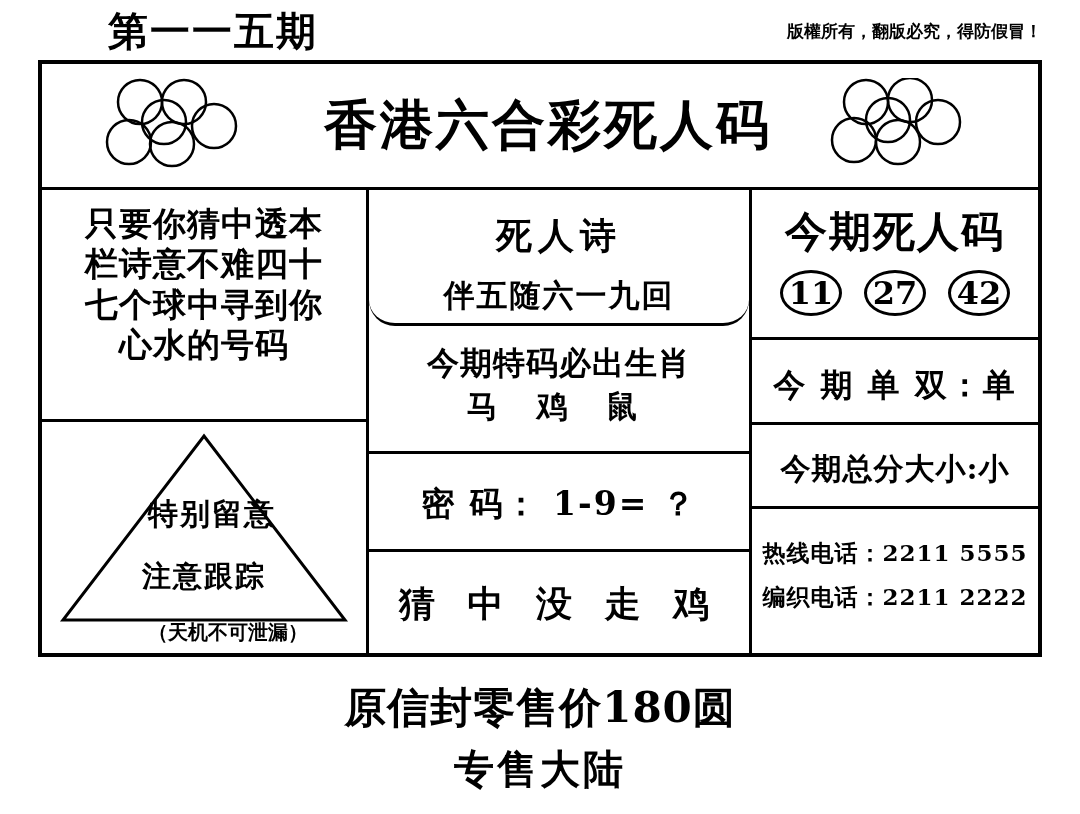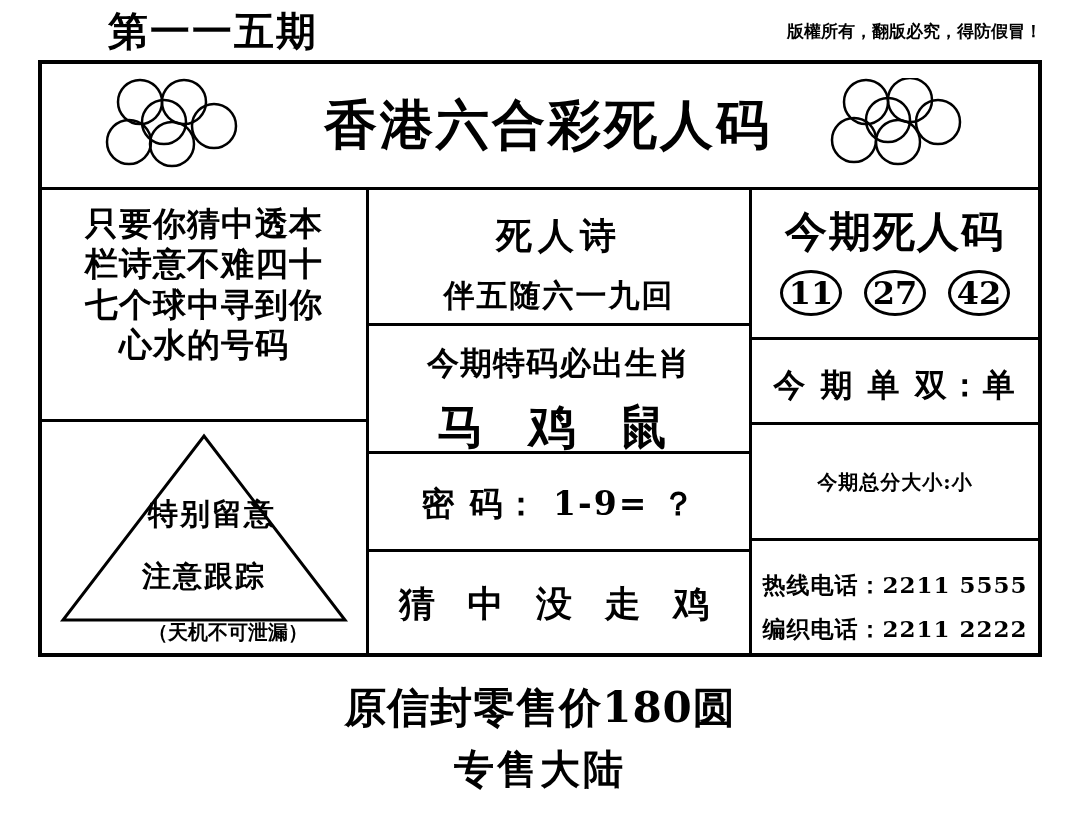--- a/index.html
+++ b/index.html
@@ -166,26 +166,26 @@
 
   
   .mid-cell {
     box-sizing: border-box;
     border-bottom: 3px solid #000;
     text-align: center;
     font-family: "DejaVu Serif", "Liberation Serif", serif;
     font-weight: bold;
   }
   .mid-cell.last { border-bottom: none; }
-  .mid-1 { height: 136px; padding-top: 22px; }
+  .mid-1 { height: 136px; padding-top: 22px; border-radius: 26px; }
   .mid-1 .t1 { font-size: 36px; letter-spacing: 6px; }
   .mid-1 .t2 { font-size: 31px; letter-spacing: 2px; margin-top: 14px; }
   .mid-2 { height: 128px; padding-top: 16px; }
   .mid-2 .t1 { font-size: 32px; letter-spacing: 1px; }
-  .mid-2 .t2 { font-size: 47px; letter-spacing: 14px; margin-top: 10px; }
+  .mid-2 .t2 { font-size: 31px; letter-spacing: 14px; }
   .mid-3 { height: 98px; padding-top: 28px; font-size: 33px; letter-spacing: 2px; }
   .mid-4 { height: 102px; padding-top: 28px; font-size: 36px; letter-spacing: 10px; }
 
   
   .r-cell {
     box-sizing: border-box;
     border-bottom: 3px solid #000;
     text-align: center;
     font-family: "DejaVu Serif", "Liberation Serif", serif;
     font-weight: bold;
@@ -206,21 +206,21 @@
     border-radius: 50%;
     display: flex;
     align-items: center;
     justify-content: center;
     font-size: 32px;
     font-family: "DejaVu Serif", "Liberation Serif", serif;
     font-weight: bold;
     box-sizing: border-box;
   }
   .r-2 { height: 85px; padding-top: 24px; font-size: 32px; letter-spacing: 2px; }
-  .r-3 { height: 84px; padding-top: 12px; font-size: 20px; letter-spacing: 1px; margin-top: 32px; }
+  .r-3 { height: 84px; padding-top: 24px; font-size: 30px; letter-spacing: 1px; }
   .r-4 {
     flex: 1;
     padding-top: 22px;
     font-size: 23px;
     letter-spacing: 1px;
     line-height: 1.9;
   }
 
   
   .bottom {

